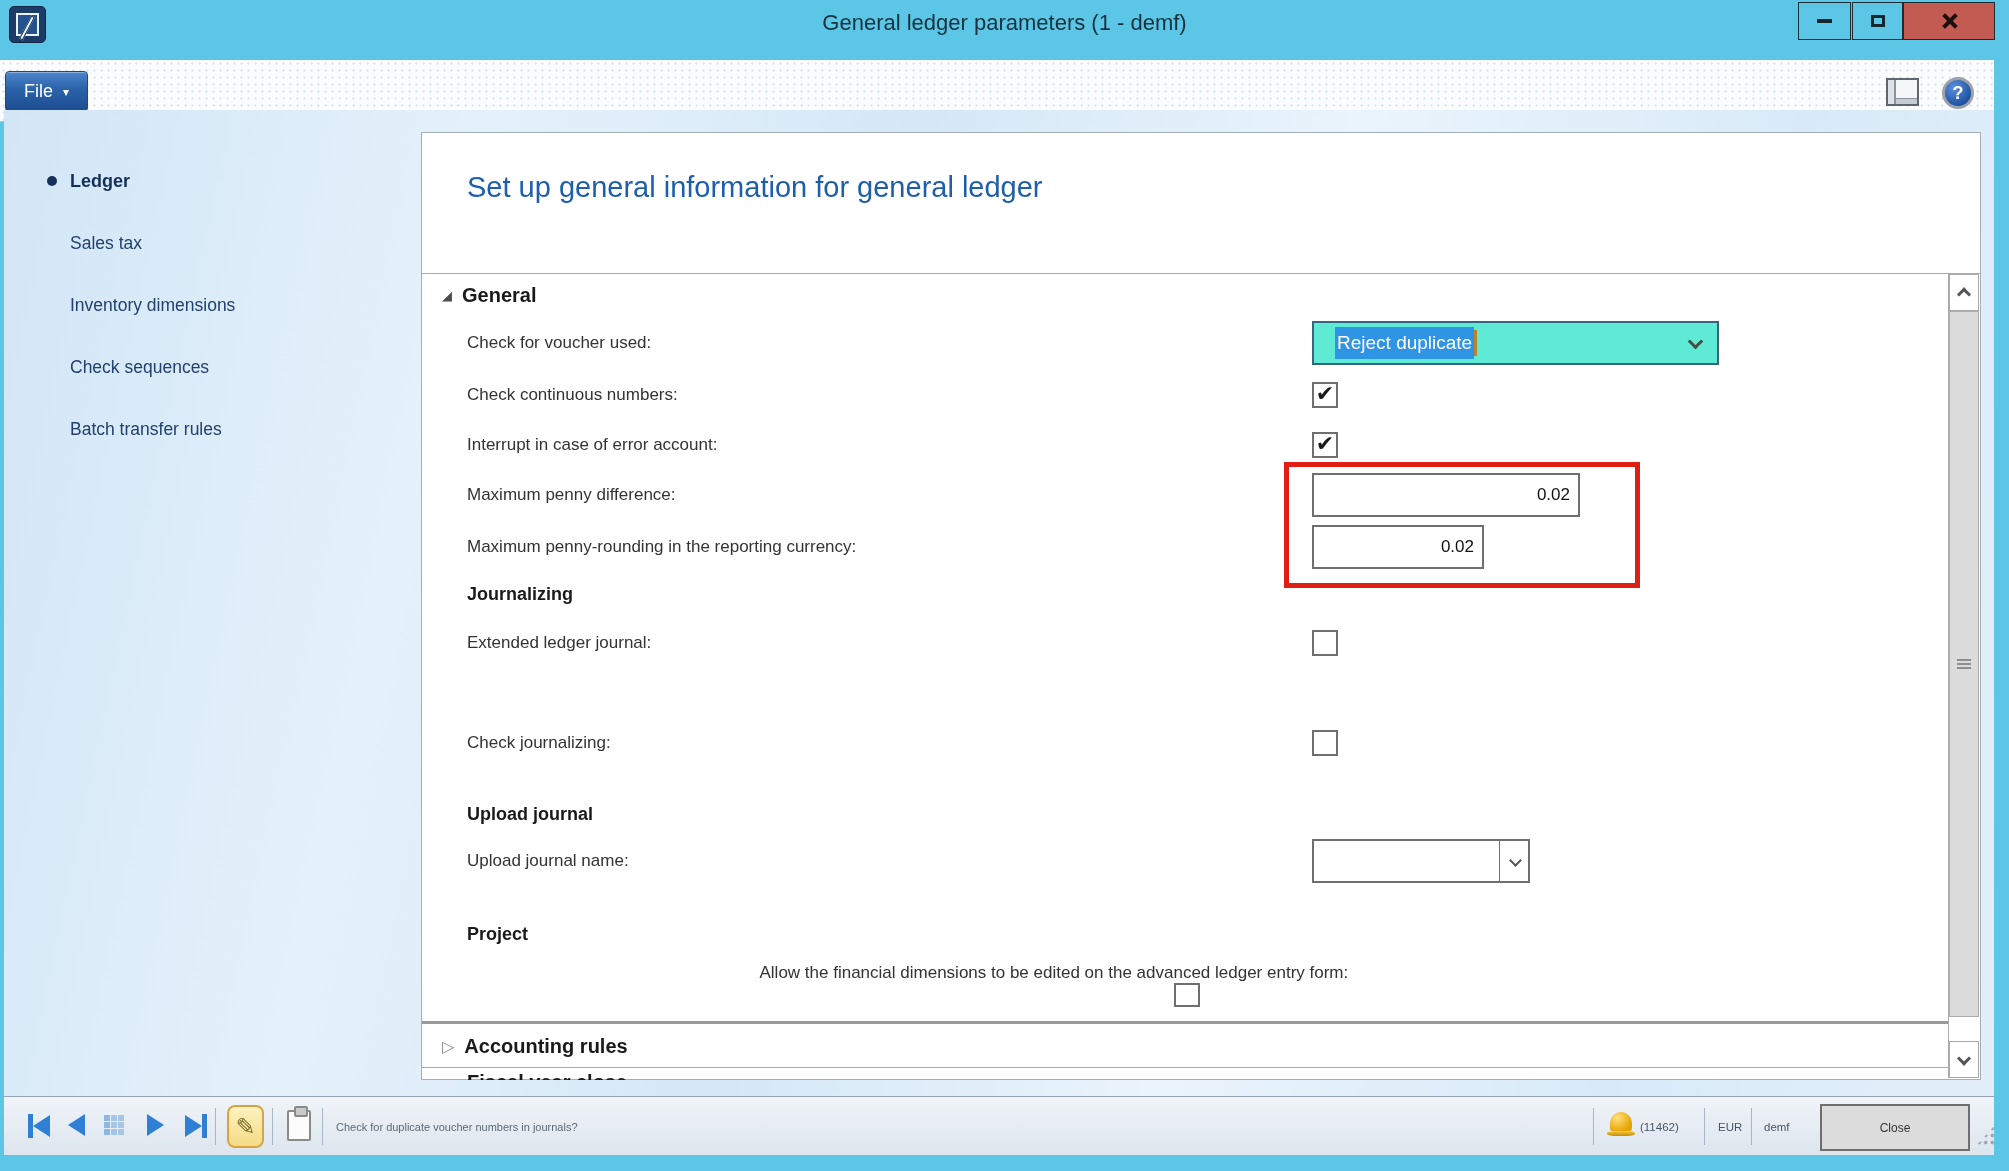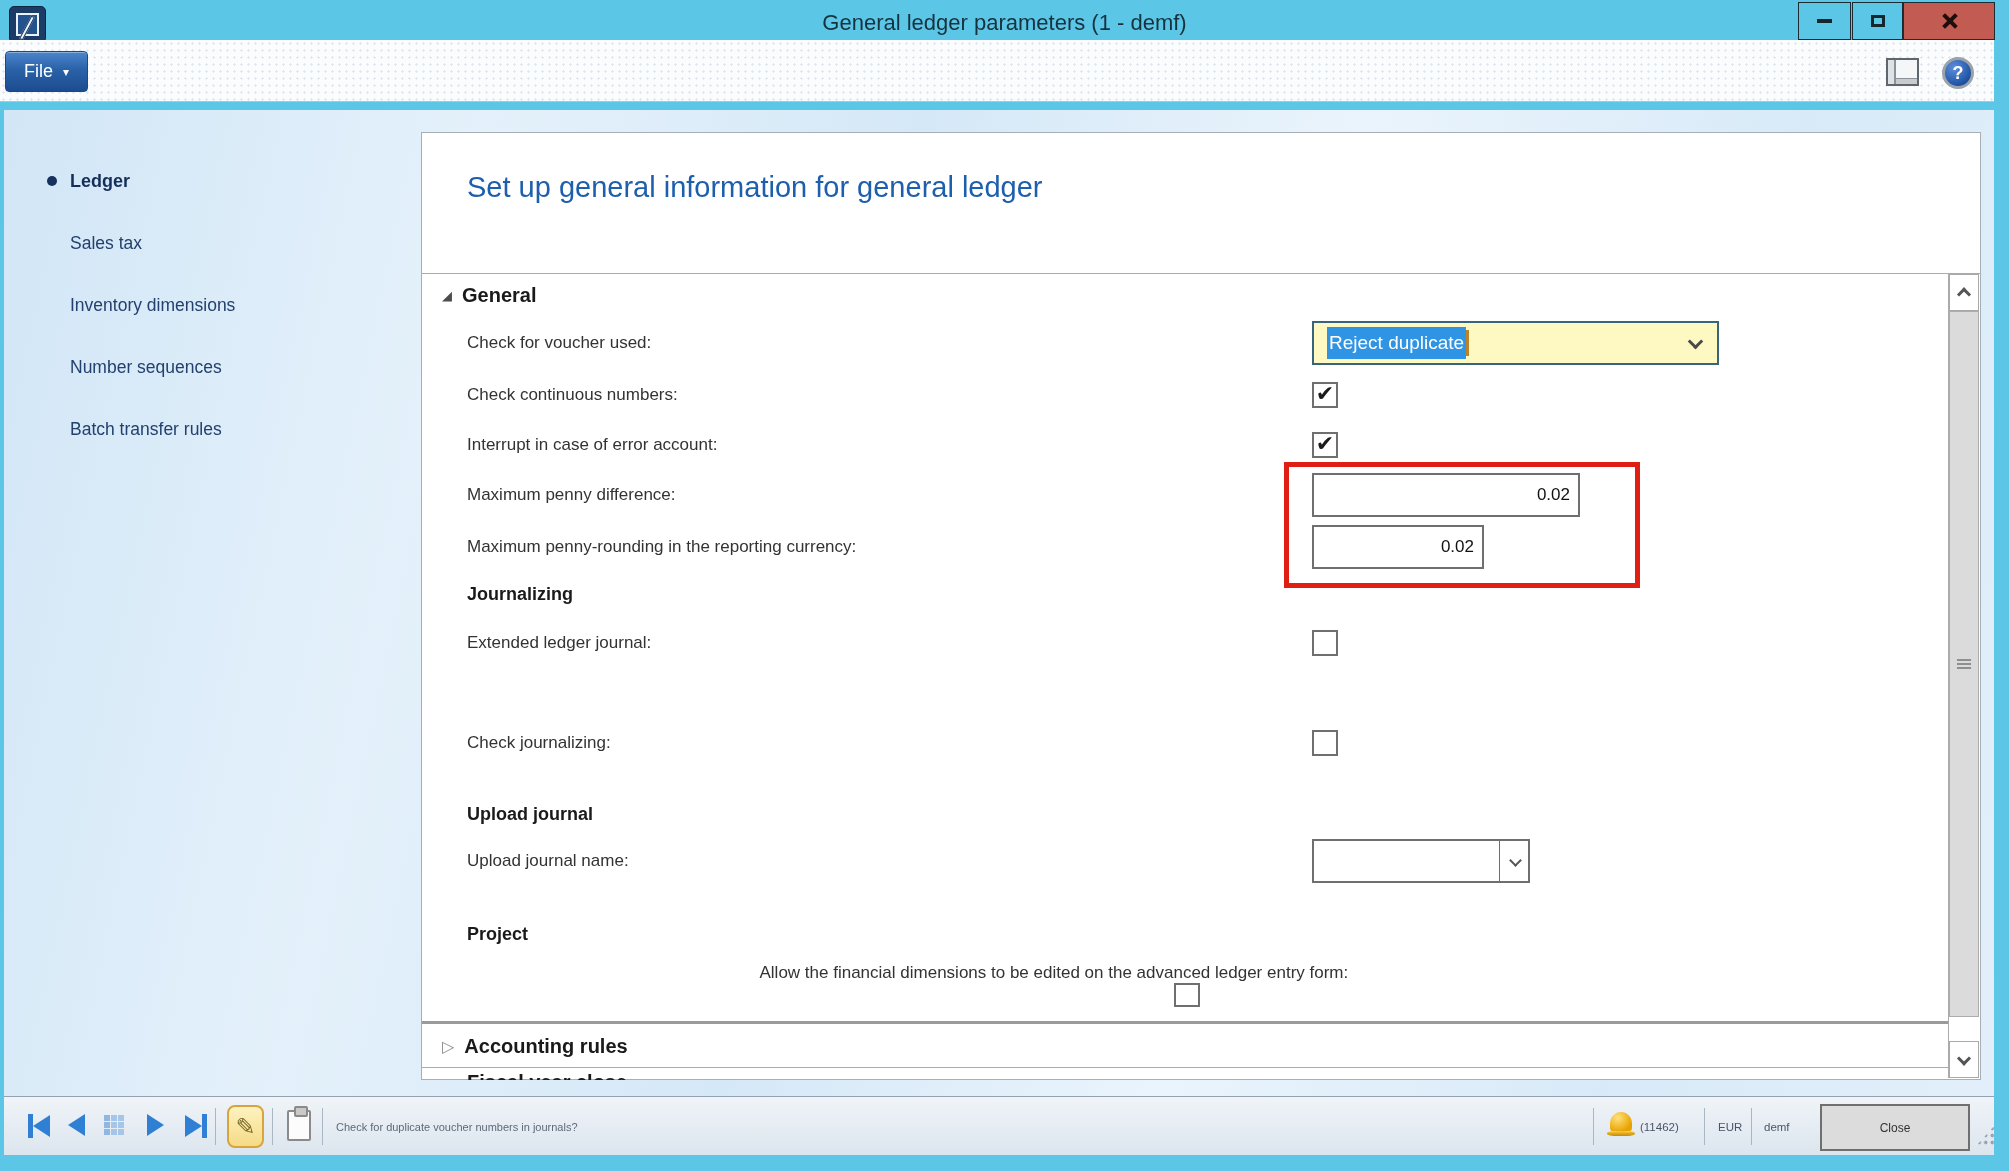--- a/index.html
+++ b/index.html
@@ -24,21 +24,21 @@
   .btn-close { left:1903px; width:92px; background:#C25B52; }
   .glyph-min { width:15px; height:4px; background:#14262e; }
   .glyph-max { width:14px; height:12px; border:3px solid #14262e; background:transparent; }
   .glyph-x { position:relative; width:18px; height:18px; }
   .glyph-x::before,.glyph-x::after { content:""; position:absolute; left:8px; top:0;
     width:4px; height:18px; background:#1D0F0C; }
   .glyph-x::before { transform:rotate(45deg); }
   .glyph-x::after { transform:rotate(-45deg); }
 
   
-  .toolbar { position:absolute; left:0; top:40px; width:1994px; height:62px;
+  .toolbar { position:absolute; left:0; top:60px; width:1994px; height:62px;
     background-color:#FAFCFE;
     background-image:radial-gradient(#E1E8EF 1px, transparent 1.3px);
     background-size:7px 7px; border-bottom:1px solid #B9C2CB; }
   .file-btn { position:absolute; left:5px; top:11px; width:83px; height:41px;
     background:linear-gradient(#4C85CC, #2A62A8 45%, #1C4C90); border:1px solid #1B4B7E;
     border-radius:4px; display:flex; align-items:center; justify-content:center; gap:10px;
     box-shadow:inset 0 1px 0 rgba(255,255,255,.35); }
   .file-btn .lbl { color:#fff; font-size:18px; }
   .file-btn .caret { color:#fff; font-size:12px; }
   .layout-icon { position:absolute; left:1886px; top:18px; width:33px; height:28px;
@@ -85,21 +85,21 @@
     display:flex; align-items:center; }
   .row-label { width:845px; font-size:17px; color:#333; }
   .row-label.wide { width:855px; }
 
   .checkbox { width:26px; height:26px; border:2px solid #6F6F6F; background:#fff;
     display:flex; align-items:center; justify-content:center; }
   .checkbox .mark { font-size:22px; font-weight:bold; color:#1A1A1A; margin-top:-4px;
     font-family:"DejaVu Sans",sans-serif; }
 
   .dropdown { position:relative; width:407px; height:44px; border:2px solid #37657B;
-    background:#fef9c3; display:flex; align-items:center; padding-left:13px; }
+    background:#5eead4; display:flex; align-items:center; padding-left:21px; }
   .dropdown .sel { background:#3094E4; color:#fff; font-size:19px; padding:5px 2px; }
   .dropdown .cursor { display:inline-block; width:3px; height:26px; background:#B9832A;
     vertical-align:middle; }
   .chev { width:11px; height:11px; border-right:3px solid #4A4A4A;
     border-bottom:3px solid #4A4A4A; transform:rotate(45deg); }
   .dropdown .chev { position:absolute; right:16px; top:13px; }
 
   .num-input { height:44px; border:2px solid #6F6F6F; background:#fff; font-size:17px;
     color:#111; text-align:right; padding-right:8px;
     font-family:"Liberation Sans","DejaVu Sans",sans-serif; }
@@ -210,21 +210,21 @@
       <span class="bullet"></span>
       <span>Ledger</span>
     </div>
     <div class="side-item" style="top:120px;">
       <span>Sales tax</span>
     </div>
     <div class="side-item" style="top:182px;">
       <span>Inventory dimensions</span>
     </div>
     <div class="side-item" style="top:244px;">
-      <span>Number sequences</span>
+      <span>Check sequences</span>
     </div>
     <div class="side-item" style="top:306px;">
       <span>Batch transfer rules</span>
     </div>
 
     <div class="panel">
       <div class="heading">Set up general information for general ledger</div>
       <div class="hr1"></div>
 
       <div class="sec-header hdr-general">

